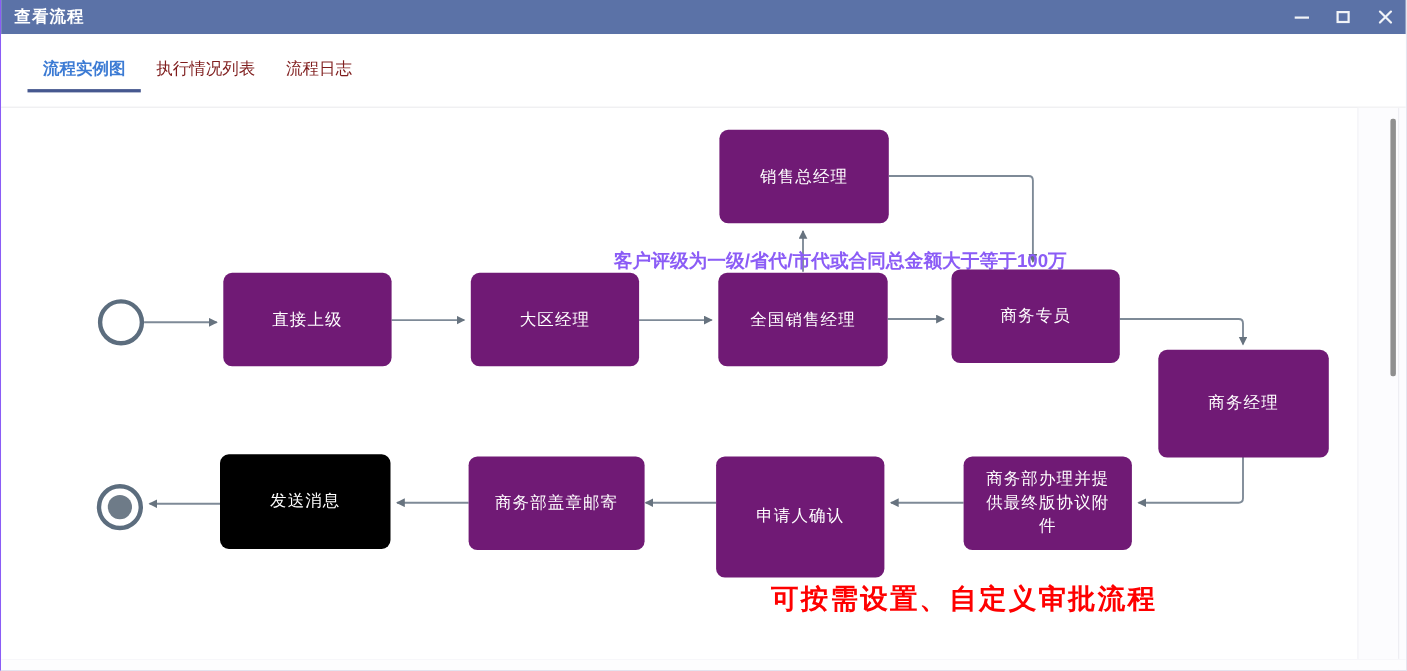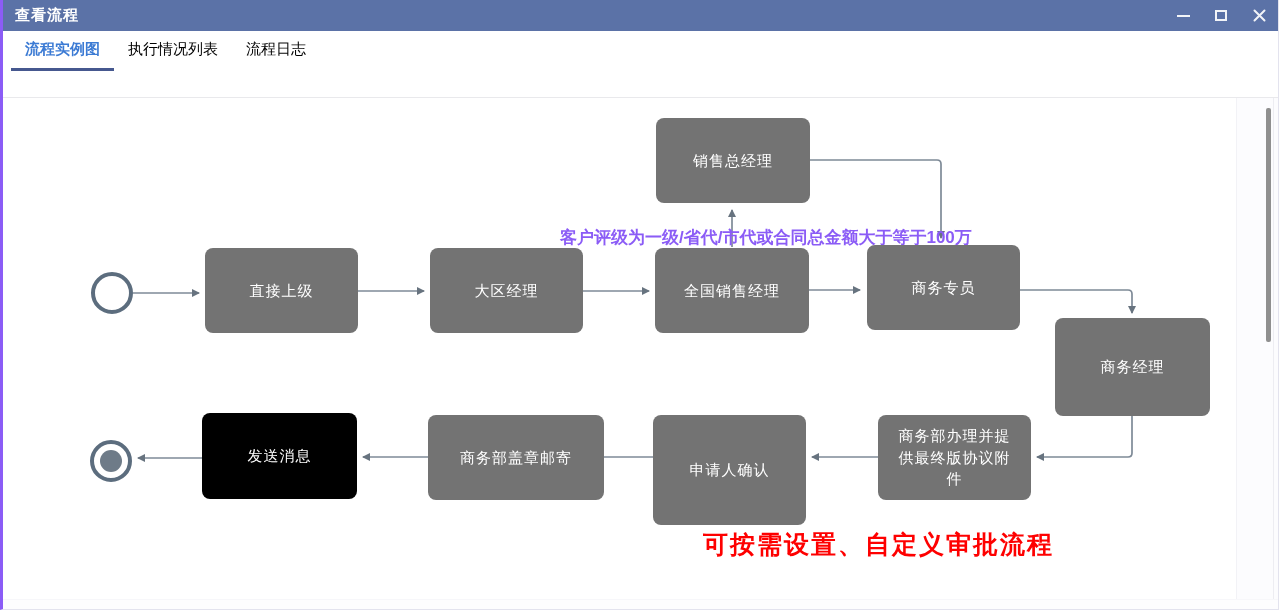--- a/index.html
+++ b/index.html
@@ -1,36 +1,36 @@
 <!DOCTYPE html>
 <html><head>
 <meta charset="utf-8">
 <style>
   html,body{margin:0;padding:0;background:#fff;}
   *{box-sizing:border-box;font-family:"Liberation Sans","DejaVu Sans",sans-serif;}
   .window{position:relative;width:1279px;height:610px;background:#fff;overflow:hidden;
-          border-left:3px solid #8b5cf6;border-right:1px solid #e3e3ee;border-bottom:1px solid #e3e3ee;}
+          border-left:1px solid #8b5cf6;border-right:1px solid #e3e3ee;border-bottom:1px solid #e3e3ee;}
   
   .titlebar{position:absolute;left:0;top:0;width:100%;height:31px;background:#5b72a7;
             display:flex;align-items:center;padding:0 12px;}
   .titlebar .title{color:#ffffff;font-size:15px;font-weight:700;letter-spacing:1px;}
   .win-controls{margin-left:auto;display:flex;align-items:center;gap:24px;}
   .wc{width:14px;height:14px;display:flex;align-items:center;justify-content:center;cursor:pointer;}
   .wc-min{width:13px;height:2px;background:#f2f4f8;}
   .wc-max{width:12px;height:11px;border:2px solid #f2f4f8;}
   
   .tabbar{position:absolute;left:0;top:31px;width:100%;height:67px;background:#ffffff;
-          border-bottom:1px solid #e9e9ec;display:flex;align-items:flex-start;padding-left:8px;}
-  .tab{height:40px;display:flex;align-items:center;padding:0 14px;font-size:15px;color:#000000;
+          border-bottom:1px solid #e9e9ec;display:flex;align-items:center;padding-left:24px;}
+  .tab{height:40px;display:flex;align-items:center;padding:0 14px;font-size:15px;color:#7f1d1d;
        cursor:pointer;border-bottom:3px solid transparent;margin-bottom:1px;}
   .tab.active{color:#3c7bd4;font-weight:700;border-bottom-color:#46588f;}
   
   .canvas{position:absolute;left:0;top:98px;width:1279px;height:512px;background:#ffffff;}
   .canvas svg{position:absolute;left:0;top:0;}
-  .node{position:absolute;background:#737373;border-radius:8px;color:#ffffff;font-size:15px;
+  .node{position:absolute;background:#701a75;border-radius:8px;color:#ffffff;font-size:15px;
         display:flex;align-items:center;justify-content:center;text-align:center;
         letter-spacing:1px;line-height:1.45;cursor:default;}
   .node.light{background:#000000;}
   .node .wrap2{display:inline-block;width:118px;text-align:center;}
   .cond-label{position:absolute;left:557px;top:128px;font-size:17px;font-weight:700;color:#8b5cf6;
               white-space:nowrap;}
   .annotation{position:absolute;left:700px;top:430px;font-size:25px;font-weight:700;color:#fe0000;
               white-space:nowrap;letter-spacing:2px;}
   
   .v-gutter{position:absolute;left:1233px;top:98px;width:46px;height:512px;background:#fcfcfe;
@@ -115,21 +115,21 @@
       </div>
     <div class="node" style="left:1052px;top:220px;width:155px;height:98px">
         <span>商务经理</span>
       </div>
     <div class="node" style="left:875px;top:317px;width:153px;height:85px">
         <span class="wrap2">商务部办理并提供最终版协议附件</span>
       </div>
     <div class="node" style="left:650px;top:317px;width:153px;height:110px">
         <span>申请人确认</span>
       </div>
-    <div class="node" style="left:425px;top:317px;width:176px;height:85px">
+    <div class="node" style="left:425px;top:317px;width:160px;height:85px">
         <span>商务部盖章邮寄</span>
       </div>
     <div class="node light" style="left:199px;top:315px;width:155px;height:86px">
         <span>发送消息</span>
       </div>
 
     <div class="annotation">可按需设置、自定义审批流程</div>
   </div>
 
   <div class="v-gutter"></div>

